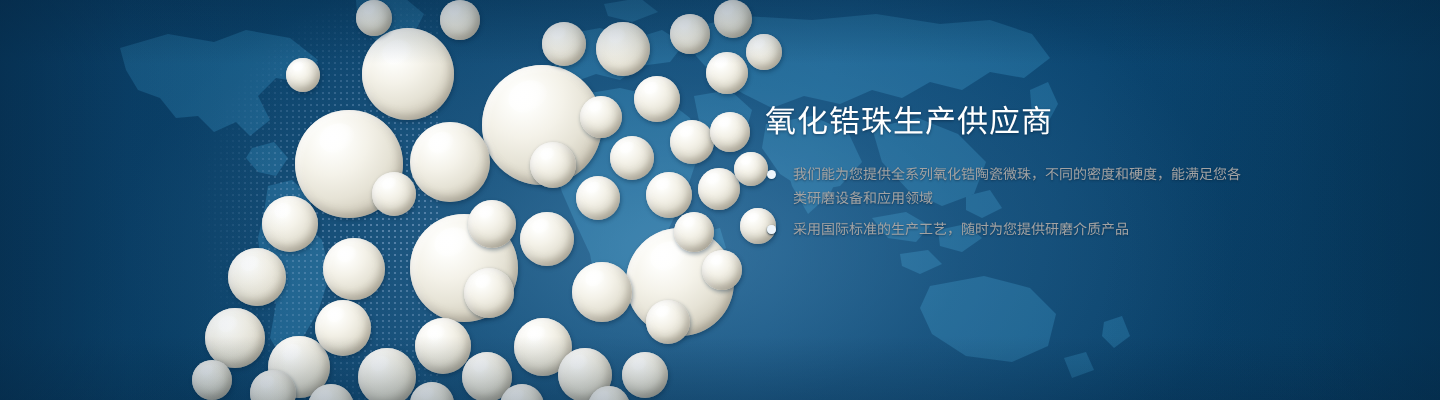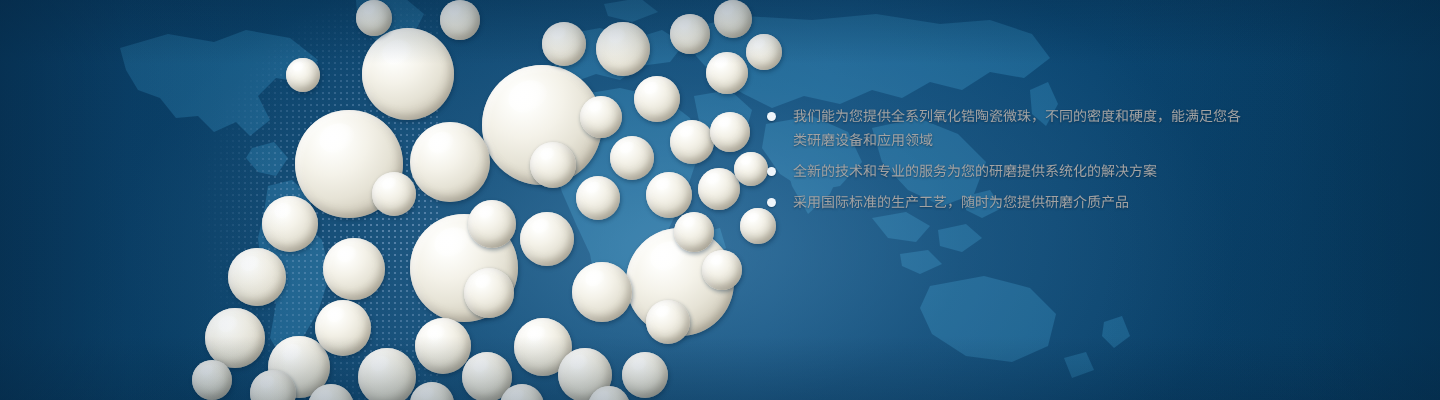--- a/index.html
+++ b/index.html
@@ -262,29 +262,29 @@
         <div class="bead" style="left: 630px; top: 208px; width: 36px; height: 36px;"></div>
         <div class="bead" style="left: 246px; top: 0px; width: 36px; height: 36px;"></div>
         <div class="bead" style="left: 624px; top: 152px; width: 34px; height: 34px;"></div>
         <div class="bead" style="left: 176px; top: 58px; width: 34px; height: 34px;"></div>
       </div>
   </div>
 
   <div class="bg-vignette"></div>
 
   <div class="copy">
+    <h1 class="headline">氧化锆珠生产供应商</h1>
 
     <ul class="bullets">
       <li class="bullet">
         <span class="bullet-marker"></span>
         <span>我们能为您提供全系列氧化锆陶瓷微珠，不同的密度和硬度，能满足您各类研磨设备和应用领域</span>
       </li>
       <li class="bullet">
         <span class="bullet-marker"></span>
-        <span>全新的技术和专业的服务为您的研磨提供系统化的解决方案</span>
       </li>
       <li class="bullet">
         <span class="bullet-marker"></span>
         <span>采用国际标准的生产工艺，随时为您提供研磨介质产品</span>
       </li>
     </ul>
   </div>
 
 </div>
 

